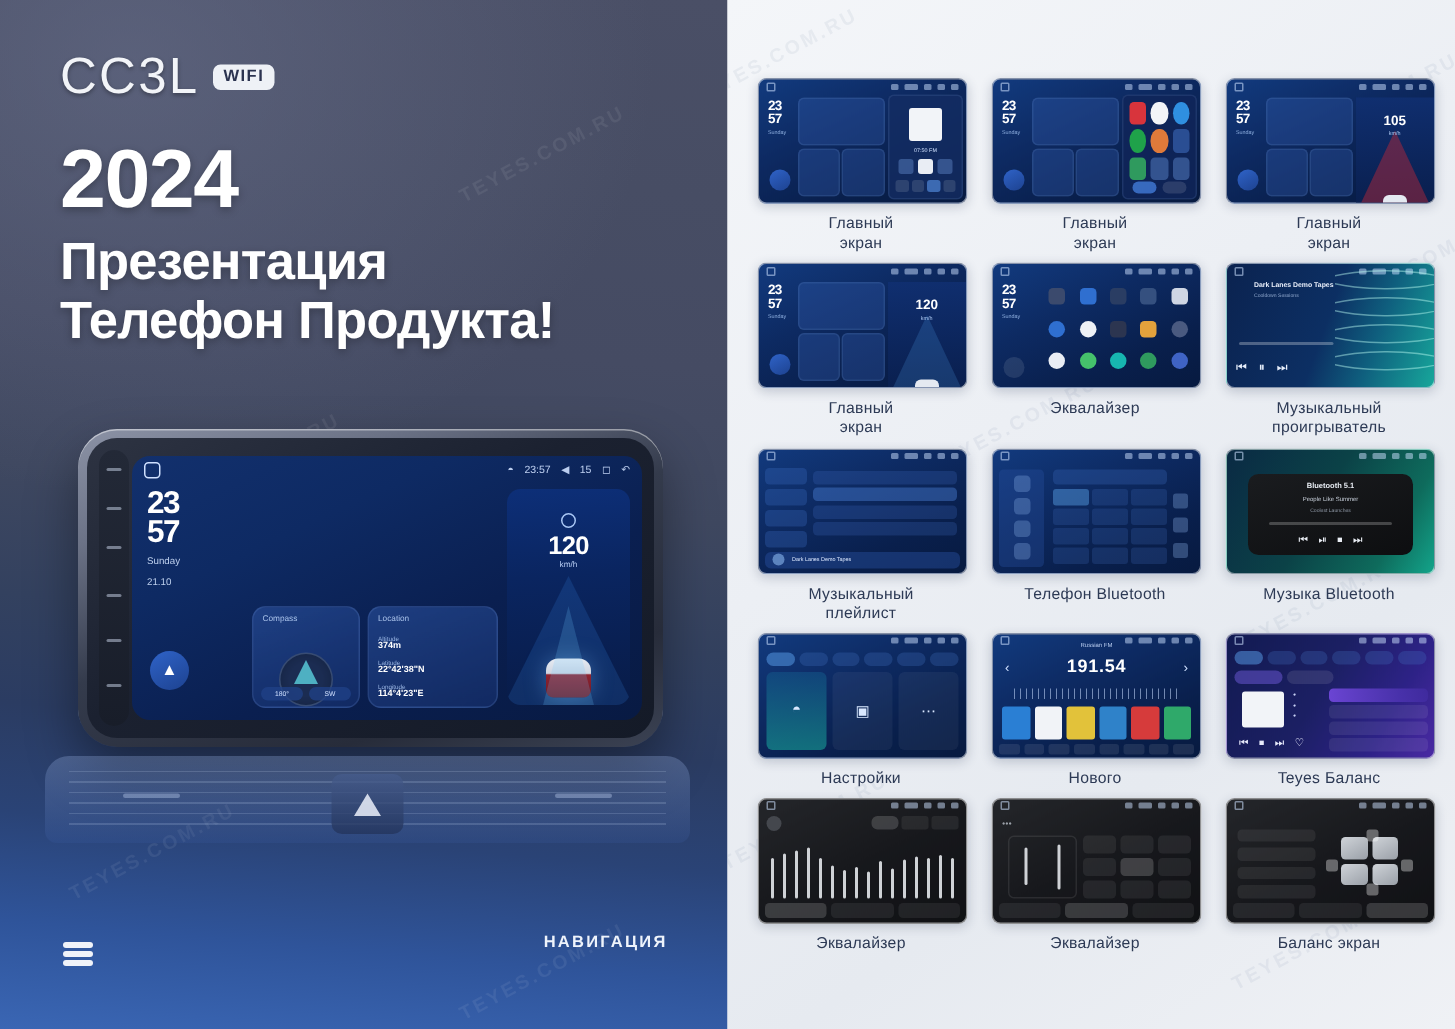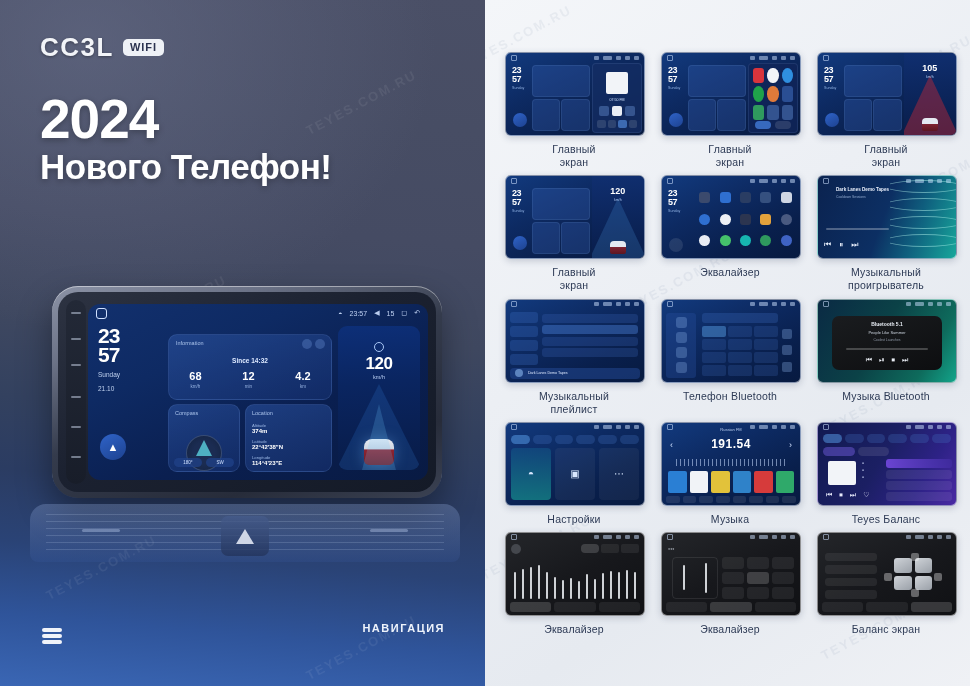--- a/index.html
+++ b/index.html
@@ -17,21 +17,21 @@
       radial-gradient(120% 70% at 18% 6%, rgba(105,112,140,.55) 0%, rgba(0,0,0,0) 60%),
       linear-gradient(185deg,#4a4f66 0%,#474d64 18%,#454b63 34%,#3f4860 48%,#33415f 60%,#2b3c62 70%,#2a4376 80%,#2f549a 90%,#3a66b4 100%);
   }
   .hero-wm{
     position:absolute;color:rgba(255,255,255,.07);
     font-size:13px;letter-spacing:2px;font-weight:700;
     transform:rotate(-28deg);white-space:nowrap;pointer-events:none;
   }
   .logo{position:absolute;left:40px;top:32px;display:flex;align-items:center;gap:9px;}
   .logo-txt{
-    color:#f2f4f8;font-size:26px;font-weight:700;letter-spacing:1.5px;
+    color:#f2f4f8;font-size:34px;font-weight:400;letter-spacing:1.5px;
     text-shadow:0 1px 3px rgba(0,0,0,.35);
   }
   .logo-badge{
     background:#eef1f6;color:#2b3350;font-size:11px;font-weight:700;
     letter-spacing:1px;border-radius:5px;padding:2px 7px 3px;
   }
   .hero-head{position:absolute;left:40px;top:92px;}
   .hero-year{
     color:#fff;font-size:55px;line-height:1.0;font-weight:700;letter-spacing:-1px;
     text-shadow:0 2px 6px rgba(0,0,0,.28);
@@ -252,21 +252,21 @@
   .plbar b{color:#dce8ff;font-size:3.6px;font-weight:400;}
 
   .bal-list{position:absolute;left:7px;top:20px;width:38%;bottom:16px;display:flex;flex-direction:column;gap:4px;}
   .bal-list s{flex:1;border-radius:3px;background:rgba(255,255,255,.07);text-decoration:none;}
   .bal-pad{position:absolute;right:14px;top:20px;width:42%;bottom:16px;}
   .bal-pad .sq{position:absolute;left:18%;top:12%;width:64%;height:68%;
     display:grid;grid-template-columns:1fr 1fr;grid-template-rows:1fr 1fr;gap:3px;}
   .bal-pad .sq i{background:linear-gradient(150deg,#cfd3d8,#9aa0a8);border-radius:3px;display:block;}
   .bal-pad .kn{position:absolute;width:8px;height:8px;background:rgba(255,255,255,.35);border-radius:2px;}
 
-  .nav2-road{position:absolute;right:0;top:0;width:44%;height:100%;overflow:hidden;
+  .nav2-road{position:absolute;right:0;top:12px;width:44%;height:100%;overflow:hidden;
     background:linear-gradient(175deg,#102f70,#081c48);}
   .nav2-road:before{content:"";position:absolute;left:50%;bottom:-4px;transform:translateX(-50%);
     width:0;height:0;border-left:30px solid transparent;border-right:30px solid transparent;
     border-bottom:64px solid rgba(90,175,255,.18);}
   .nav2-road .sp{position:absolute;left:0;right:0;top:10px;text-align:center;color:#fff;font-size:9px;font-weight:600;}
   .nav2-road .un{position:absolute;left:0;right:0;top:22px;text-align:center;color:#aac6ef;font-size:3.6px;}
   .nav2-road.red:before{border-bottom-color:rgba(190,40,55,.45);}
   .nav2-car{position:absolute;left:50%;bottom:4px;transform:translateX(-50%);width:16px;height:13px;
     border-radius:4px 4px 2px 2px;background:linear-gradient(180deg,#e4e9f1 45%,#7d2230 50%,#5c1622 100%);}
   .mp-left-ctr{position:absolute;left:6px;bottom:8px;display:flex;gap:8px;color:#e7eefb;font-size:8px;}
@@ -286,21 +286,22 @@
     <div class="hero-wm" style="left:40px;top:560px;">TEYES.COM.RU</div>
     <div class="hero-wm" style="left:300px;top:640px;">TEYES.COM.RU</div>
 
     <div class="logo">
       <span class="logo-txt">CC3L</span>
       <span class="logo-badge">WIFI</span>
     </div>
 
     <div class="hero-head">
       <div class="hero-year">2024</div>
-      <div class="hero-l2">Нового Телефон!</div>
+      <div class="hero-l1">Презентация</div>
+      <div class="hero-l2">Телефон Продукта!</div>
     </div>
 
     <div class="dash">
       <div class="dash-body"></div>
       <div class="dash-inner"></div>
       <div class="dash-rail">
         <i style="top:12px"></i>
           <i style="top:38px"></i>
           <i style="top:64px"></i>
         <i style="top:96px"></i>
@@ -324,40 +325,20 @@
         <div class="sc-left">
           <div class="sc-clock">23</div>
           <div class="sc-clock">57</div>
           <div class="sc-day">Sunday</div>
           <div class="sc-day">21.10</div>
         </div>
         <div class="sc-avbtn">
             <span>▲</span>
           </div>
 
-        <div class="card c-info">
-          <div class="lbl ttl">Information</div>
-          <div class="g2"></div>
-          <div class="g1"></div>
-          <div class="since">Since 14:32</div>
-          <div class="stats">
-            <div>
-                <div class="sv">68</div>
-                <div class="su">km/h</div>
-              </div>
-            <div>
-                <div class="sv">12</div>
-                <div class="su">min</div>
-              </div>
-            <div>
-                <div class="sv">4.2</div>
-                <div class="su">km</div>
-              </div>
-          </div>
-        </div>
 
         <div class="card c-comp">
           <div class="lbl ttl">Compass</div>
           <div class="compass"></div>
           <div class="pills">
             <span>180°</span>
             <span>SW</span>
           </div>
         </div>
 
@@ -786,21 +767,21 @@
             <s></s>
               <s></s>
             <s></s>
               <s></s>
             <s></s>
               <s></s>
             <s></s>
               <s></s>
           </div>
         </div>
-        <div class="cap">Музыка</div>
+        <div class="cap">Нового</div>
       </div>
 
       <div class="cell">
         <div class="thumb sk-purple">
           <div class="tbar">
               <span class="dot"></span>
               <span class="rr">
                 <i></i>
                 <i class="w"></i>
                 <i></i>

